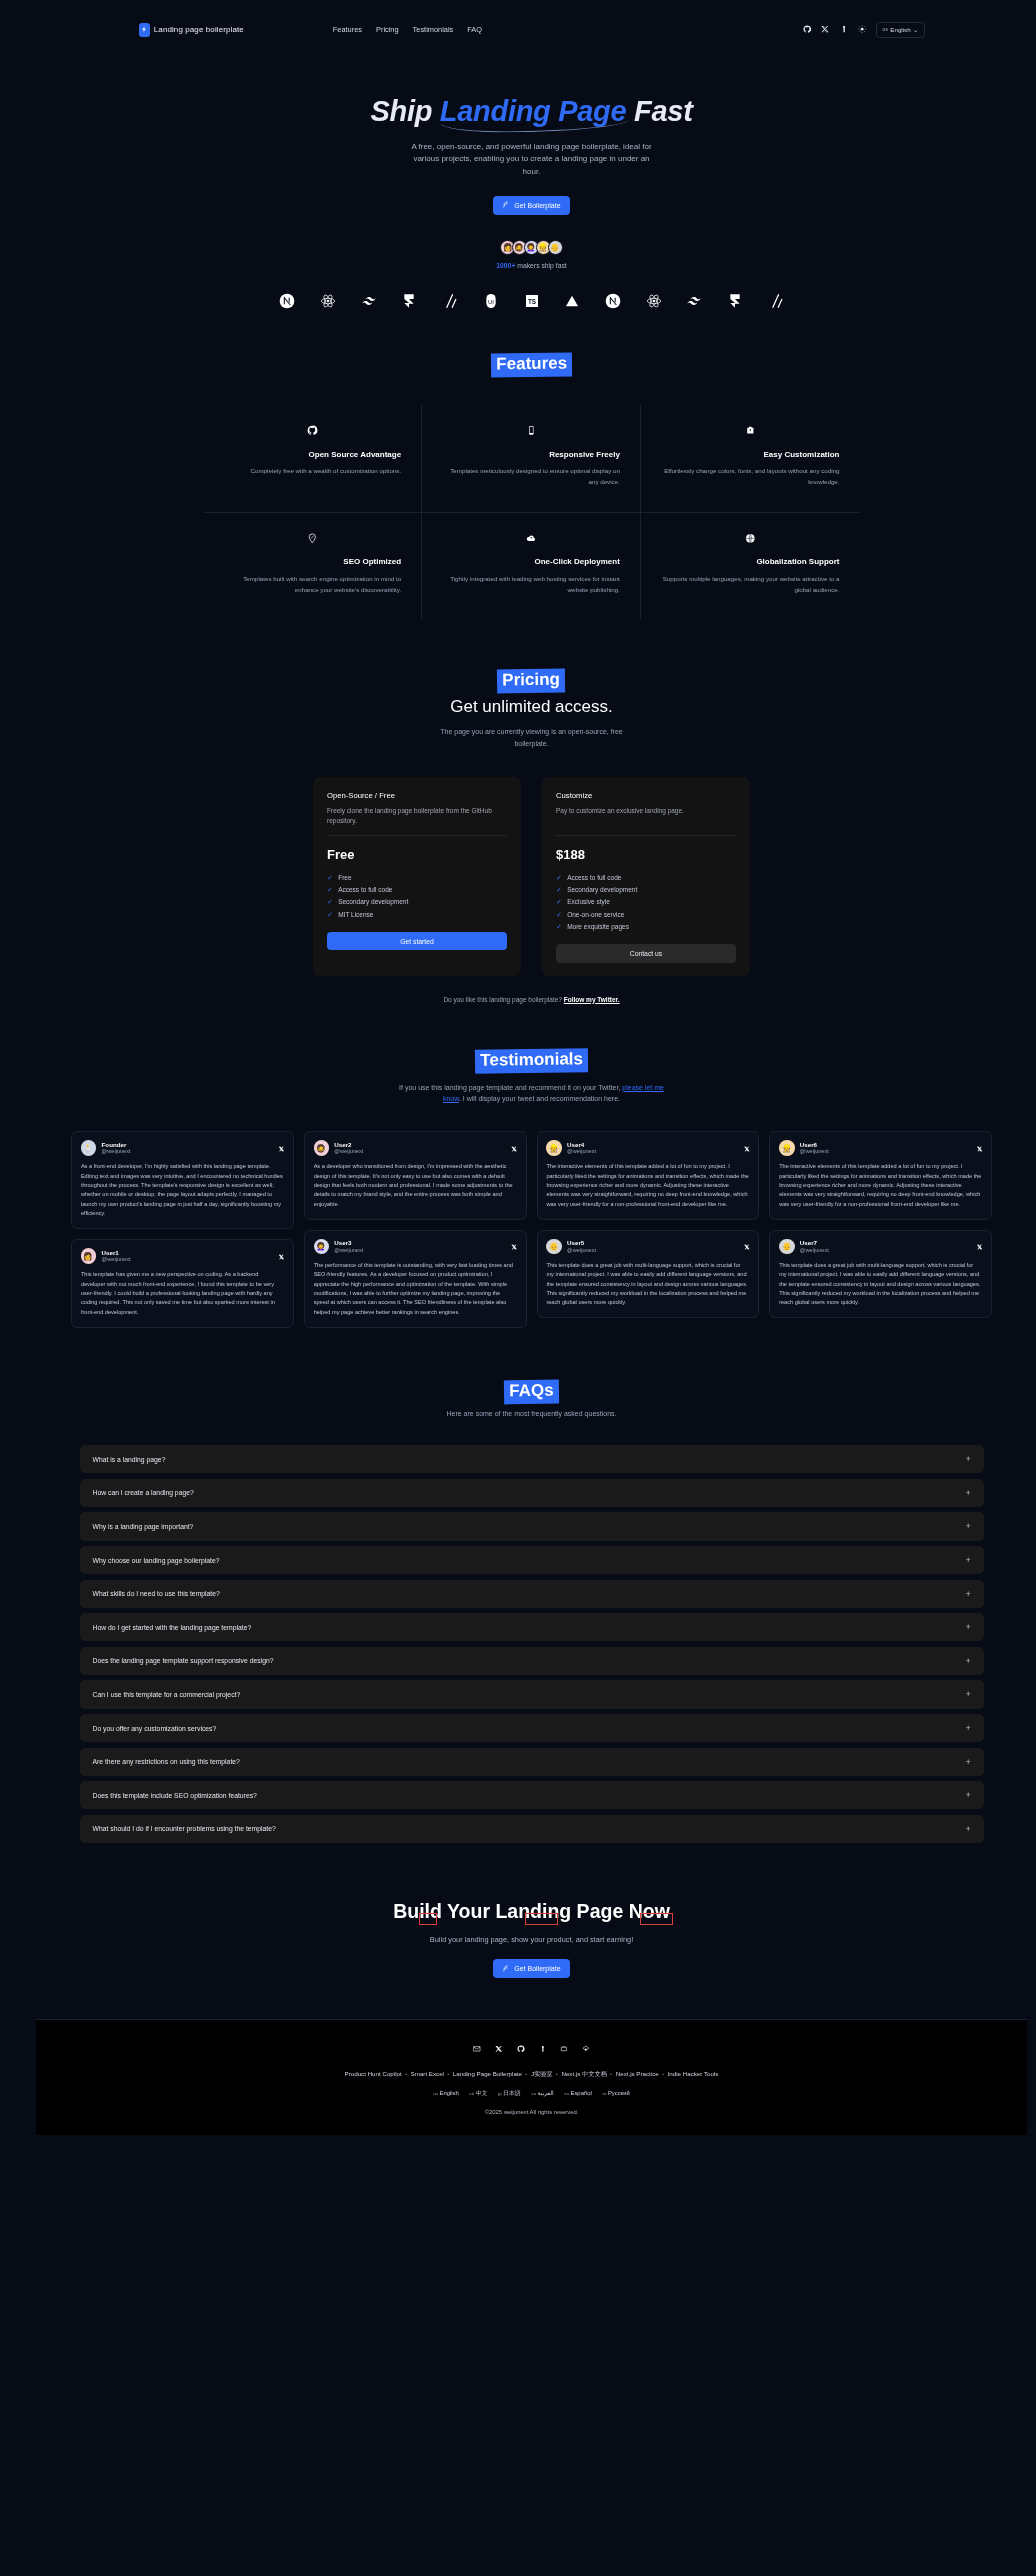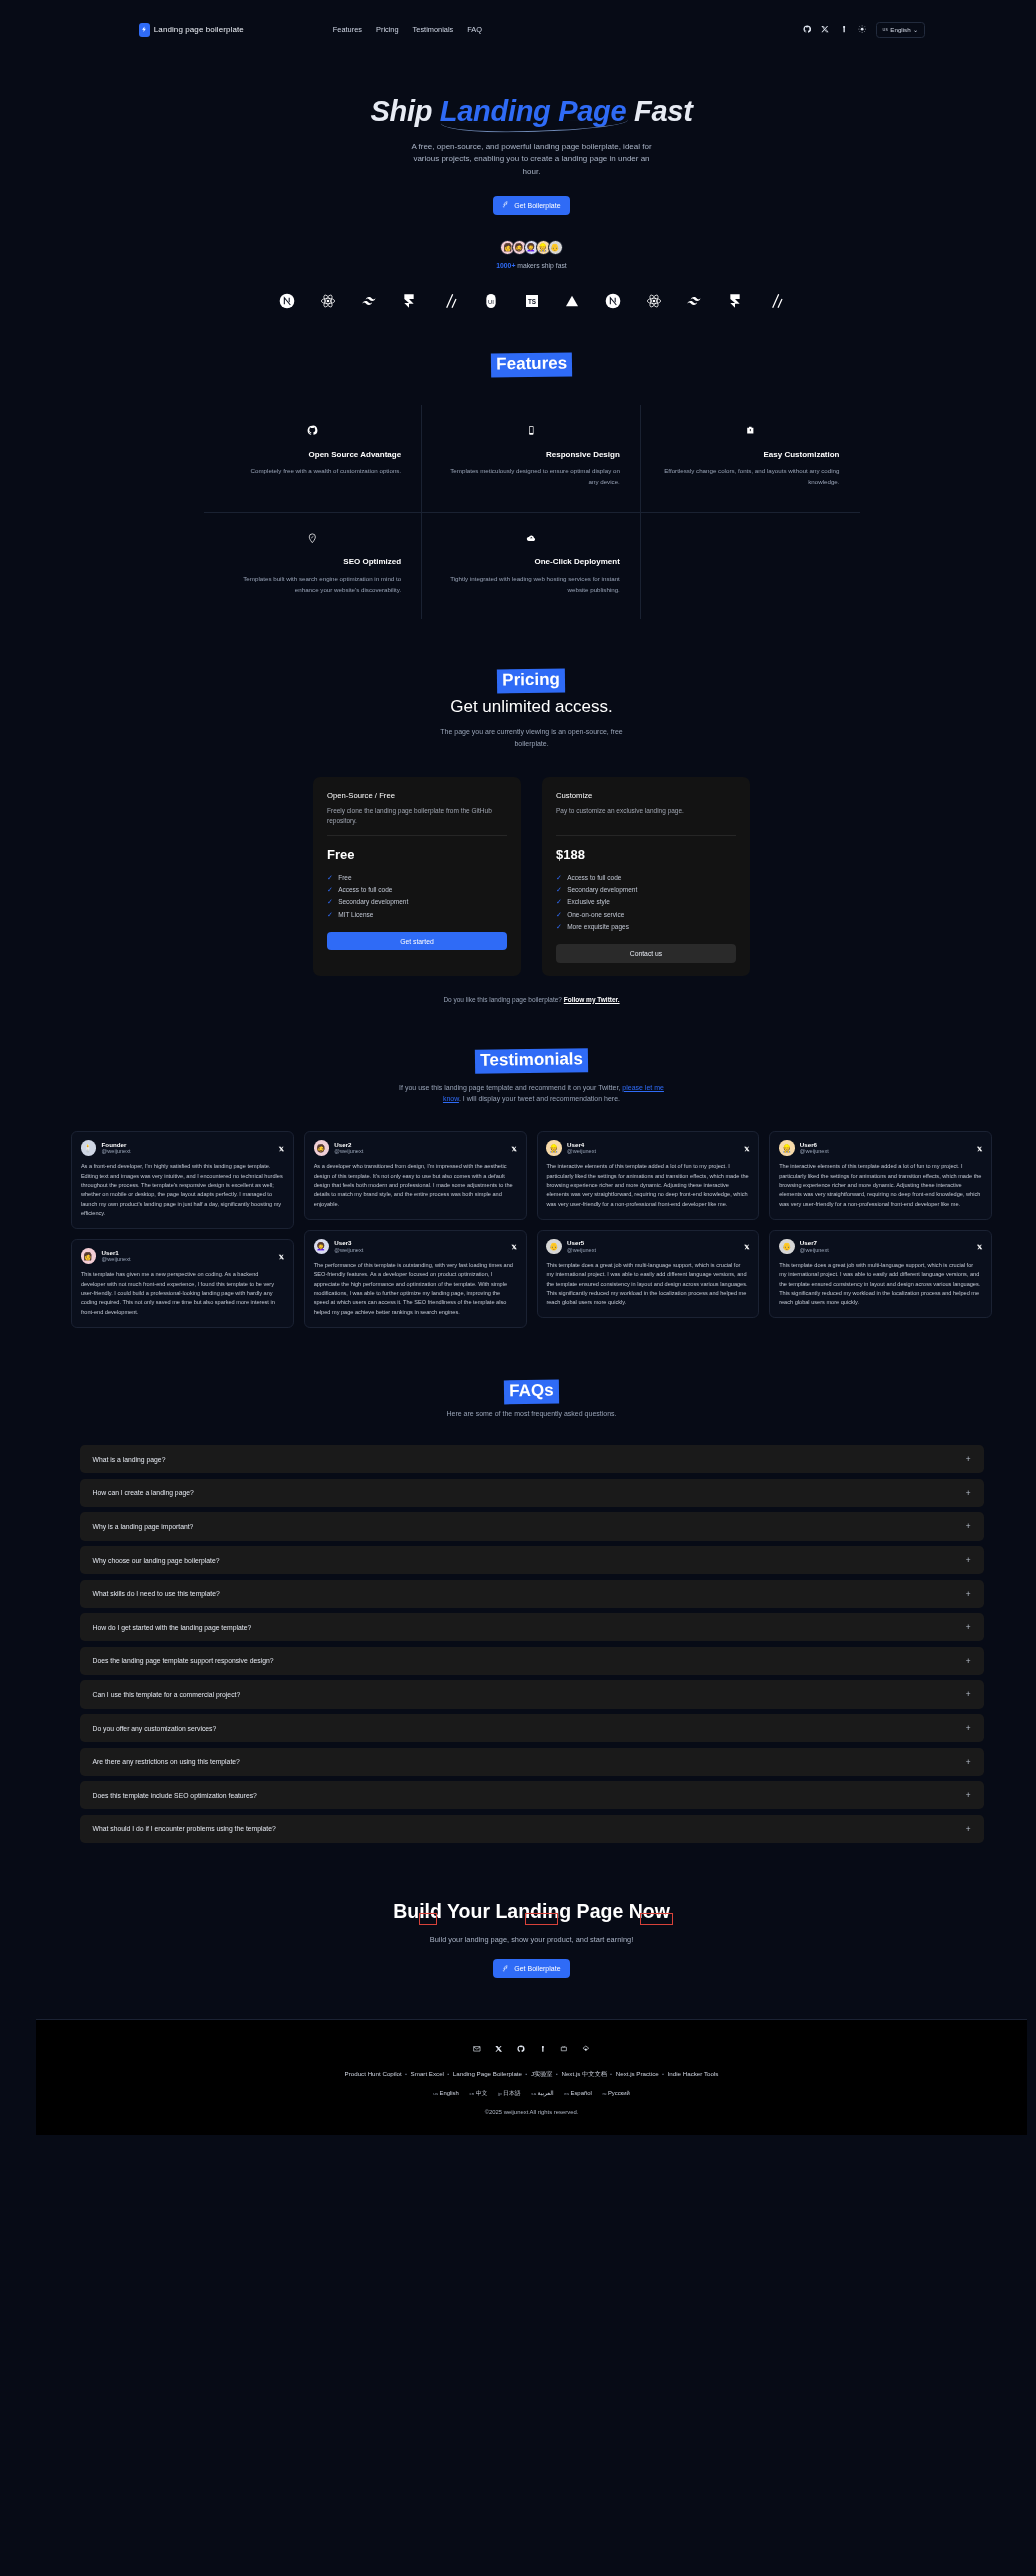--- a/index.html
+++ b/index.html
@@ -385,21 +385,21 @@
           <h3>Open Source Advantage</h3>
           <p>Completely free with a wealth of customization options.</p>
         </div>
         <div class="feat">
           <div class="ico">
             <svg viewBox="0 0 24 24">
               <rect x="7" y="2" width="10" height="20" rx="2"></rect>
               <rect x="8.4" y="4" width="7.2" height="14" fill="#070b16"></rect>
             </svg>
           </div>
-          <h3>Responsive Design</h3>
+          <h3>Responsive Freely</h3>
           <p>Templates meticulously designed to ensure optimal display on any device.</p>
         </div>
         <div class="feat">
           <div class="ico">
             <svg viewBox="0 0 24 24">
               <path d="M9 6V4h6v2h4v13H5V6h4z"></path>
               <rect x="11" y="9" width="2" height="5" fill="#070b16"></rect>
             </svg>
           </div>
           <h3>Easy Customization</h3>
@@ -417,20 +417,30 @@
         </div>
         <div class="feat">
           <div class="ico">
             <svg viewBox="0 0 24 24">
               <path d="M6 18a4.5 4.5 0 01.6-9A6 6 0 0118 10.5 4 4 0 0118 18H6z"></path>
               <path d="M12 16V9l-3 3h6l-3-3" fill="#070b16"></path>
             </svg>
           </div>
           <h3>One-Click Deployment</h3>
           <p>Tightly integrated with leading web hosting services for instant website publishing.</p>
+        </div>
+        <div class="feat">
+          <div class="ico">
+            <svg viewBox="0 0 24 24">
+              <circle cx="12" cy="12" r="10"></circle>
+              <path d="M2 12h20M12 2c3 3 3 17 0 20M12 2c-3 3-3 17 0 20" fill="none" stroke="#070b16" stroke-width="1.2"></path>
+            </svg>
+          </div>
+          <h3>Globalization Support</h3>
+          <p>Supports multiple languages, making your website attractive to a global audience.</p>
         </div>
       </div>
   </section>
 
   <section class="pricing">
     <div class="sec-head">
       <span class="mark big">Pricing</span>
       <div class="sec-sub">Get unlimited access.</div>
       <p class="sec-desc">The page you are currently viewing is an open-source, free boilerplate.</p>
     </div>

